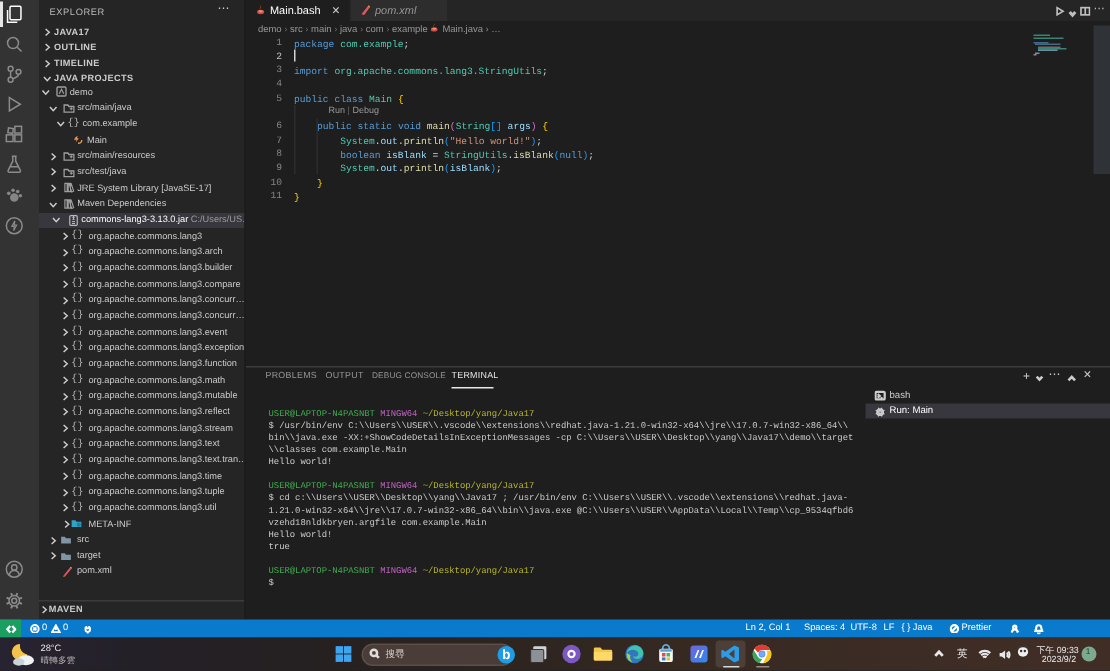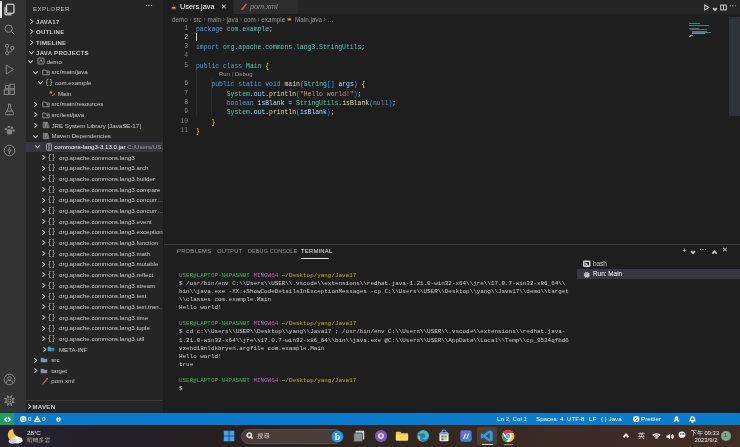--- a/index.html
+++ b/index.html
@@ -269,21 +269,21 @@
     </div>
 <div class="abs" style="left:163px;top:0;width:1px;height:413px;background:#1b1b1b;"></div>
 <div class="abs" style="left:164px;top:0;width:576px;height:13.5px;background:#252526;"></div>
 <div class="abs" style="left:164px;top:0;width:69px;height:13.5px;background:#1e1e1e;"></div>
 <div class="abs" style="left:234px;top:0;width:64px;height:13.5px;background:#2d2d2d;"></div>
 <svg class="abs" style="left:170px;top:3px" width="7.5" height="7.5" viewBox="0 0 16 16">
       <path d="M8 1 c2 2 -2 3.5 0 6 c-3-1.5 1-4 0-6 Z" fill="#e76f51"></path>
       <ellipse cx="8" cy="10.5" rx="5" ry="3.2" fill="#d14d4d"></ellipse>
       <ellipse cx="8" cy="9.6" rx="3.2" ry="1.6" fill="#f0925f"></ellipse>
     </svg>
-<div class="row" style="left:180px;top:2.474px;font-size:7.3px;color:#ffffff;letter-spacing:0px;">Users.java</div>
+<div class="row" style="left:180px;top:2.474px;font-size:7.3px;color:#ffffff;letter-spacing:0px;">Main.bash</div>
 <div class="row" style="left:221px;top:3px;font-size:7px;color:#cfcfcf;">✕</div>
 <svg class="abs" style="left:240px;top:3px" width="7.5" height="7.5" viewBox="0 0 16 16">
       <path d="M2 14 L11 2.5 l2.5 2 L6 15 Z" fill="#e05561"></path>
       <path d="M11 2.5 l2.5 2 1-1.3 -2.4-2 Z" fill="#e8a33d"></path>
     </svg>
 <div class="row" style="left:250px;top:2.474px;font-size:7.3px;color:#969696;font-style:italic;letter-spacing:0px;">pom.xml</div>
 <svg class="abs" style="left:703px;top:4px" width="7" height="7" viewBox="0 0 16 16" fill="none" stroke="#c0c0c0" stroke-width="2.5142857142857147">
       <path d="M4 2.5 L13 8 L4 13.5 Z"></path>
     </svg>
 <svg class="abs" style="left:711.5px;top:5.5px" width="6" height="6" viewBox="0 0 16 16" fill="none" stroke="#c0c0c0" stroke-width="5.333333333333333">

